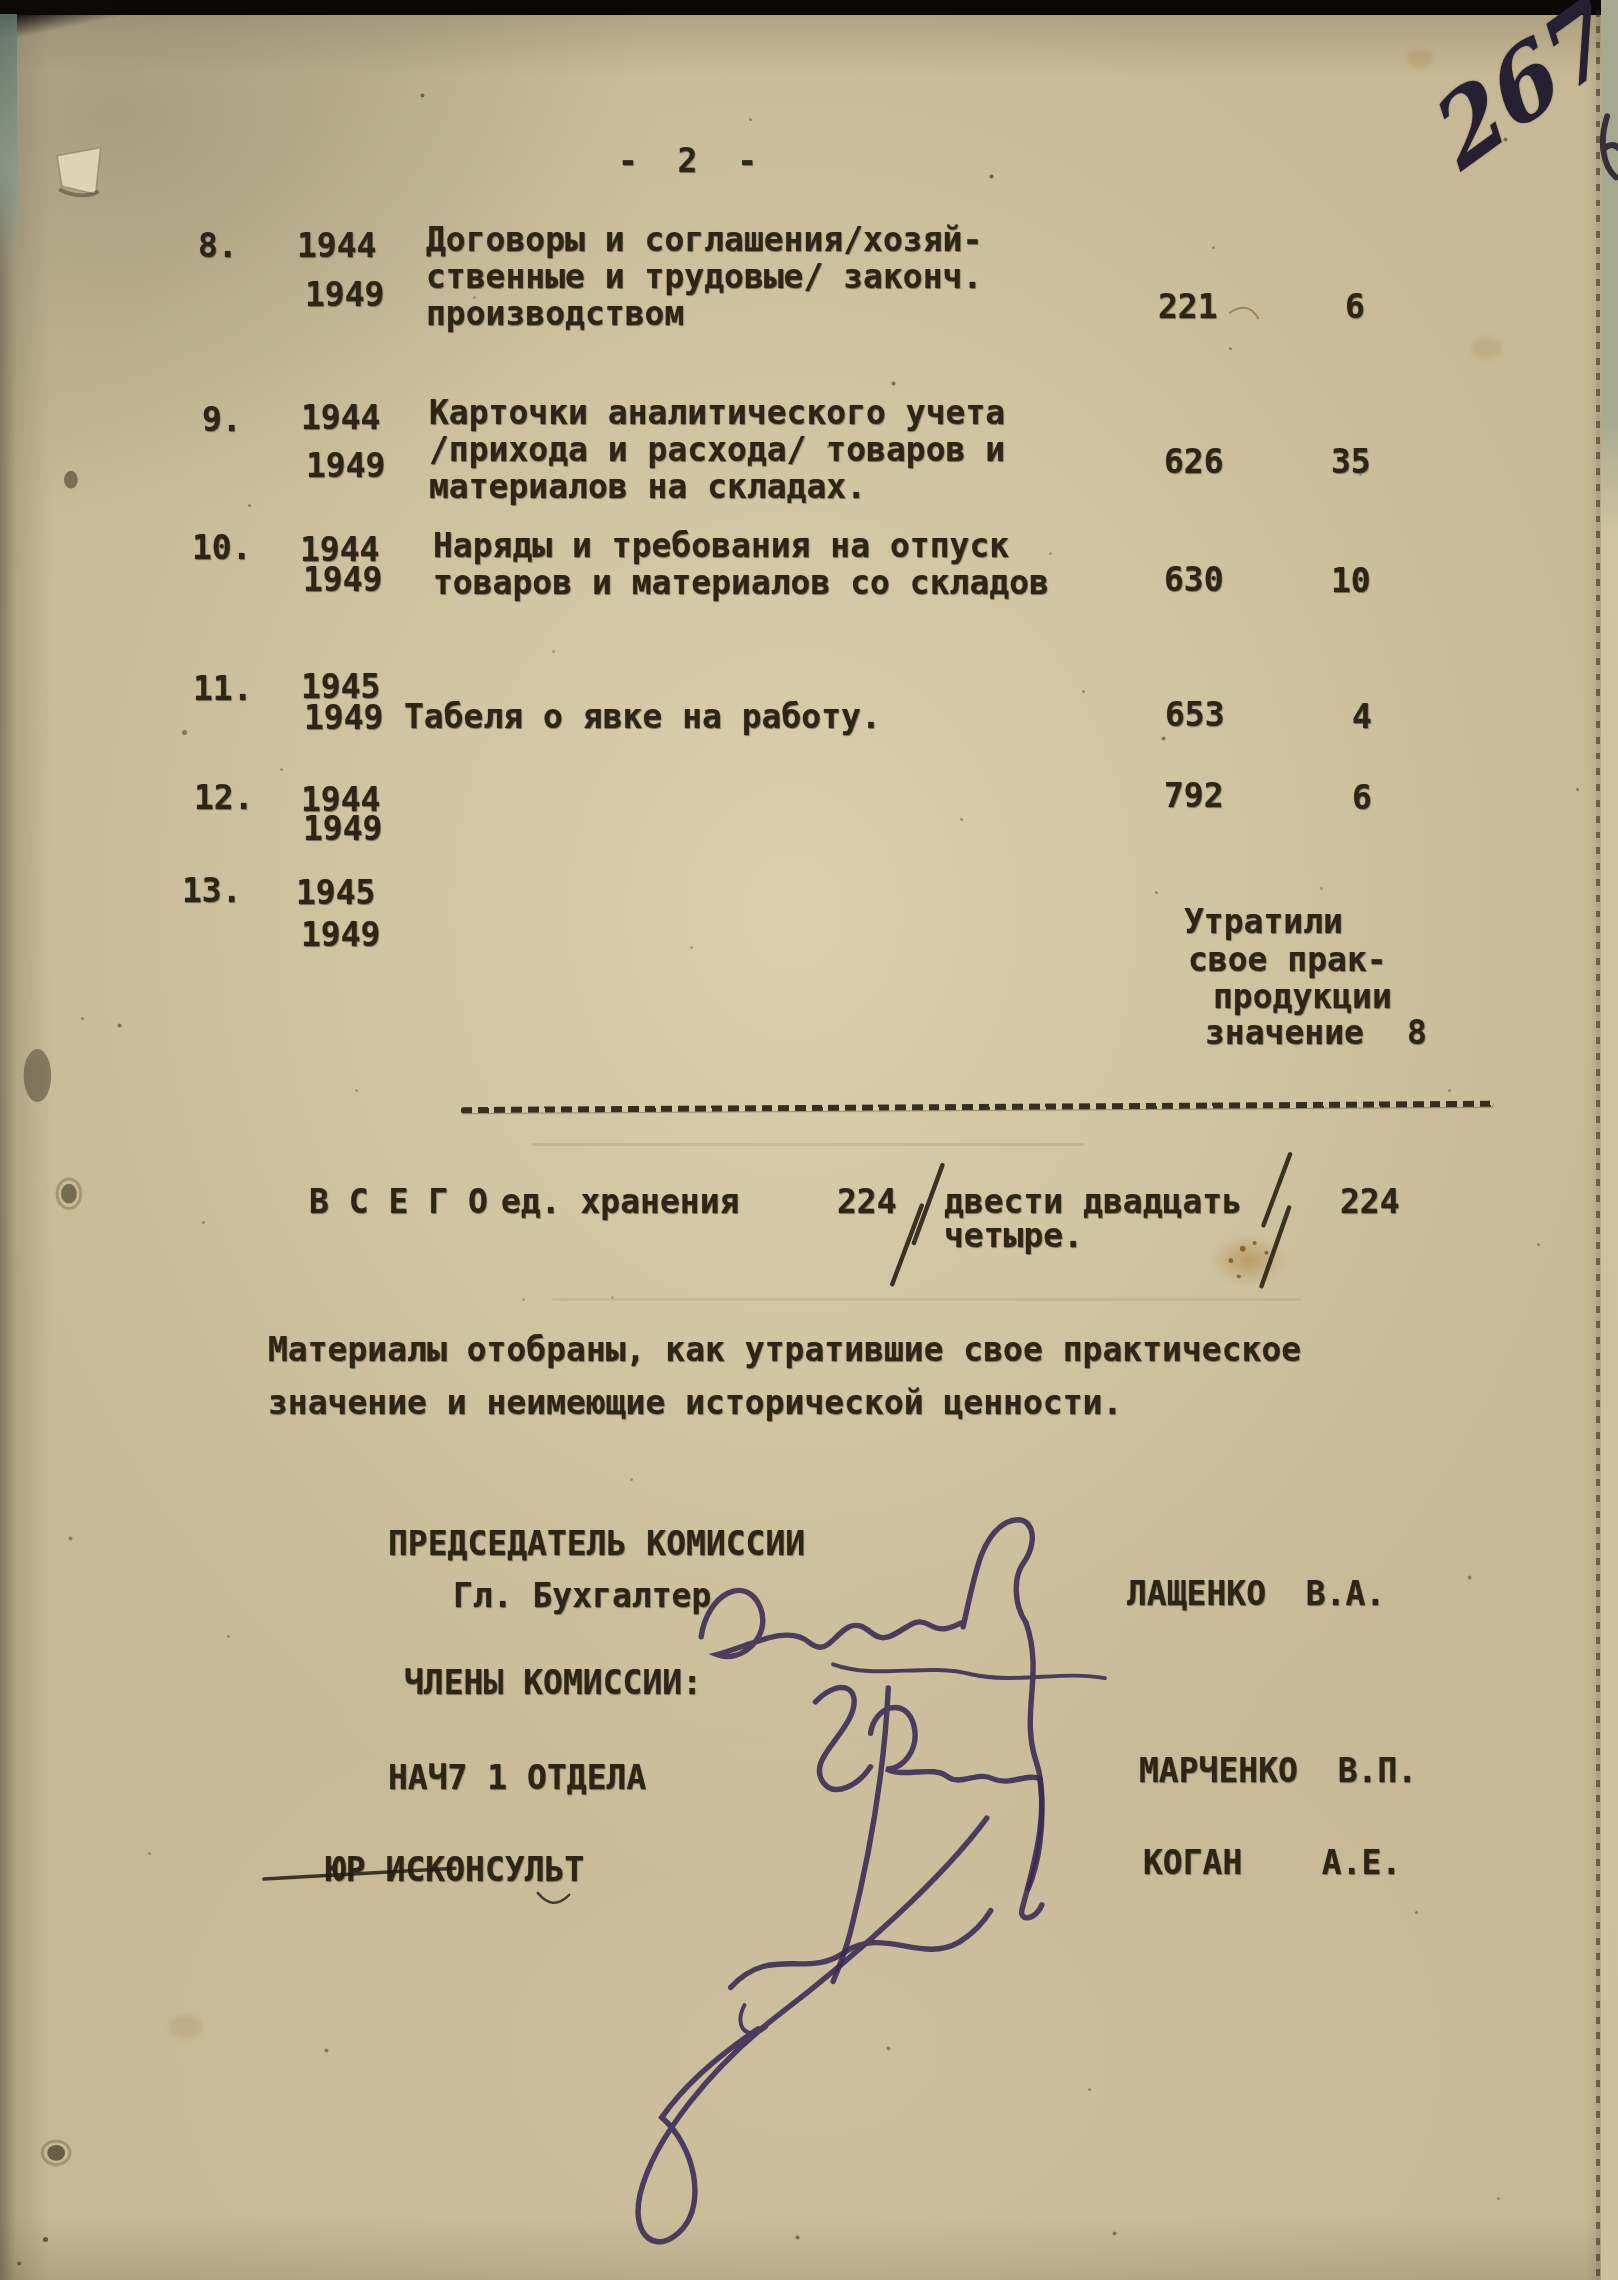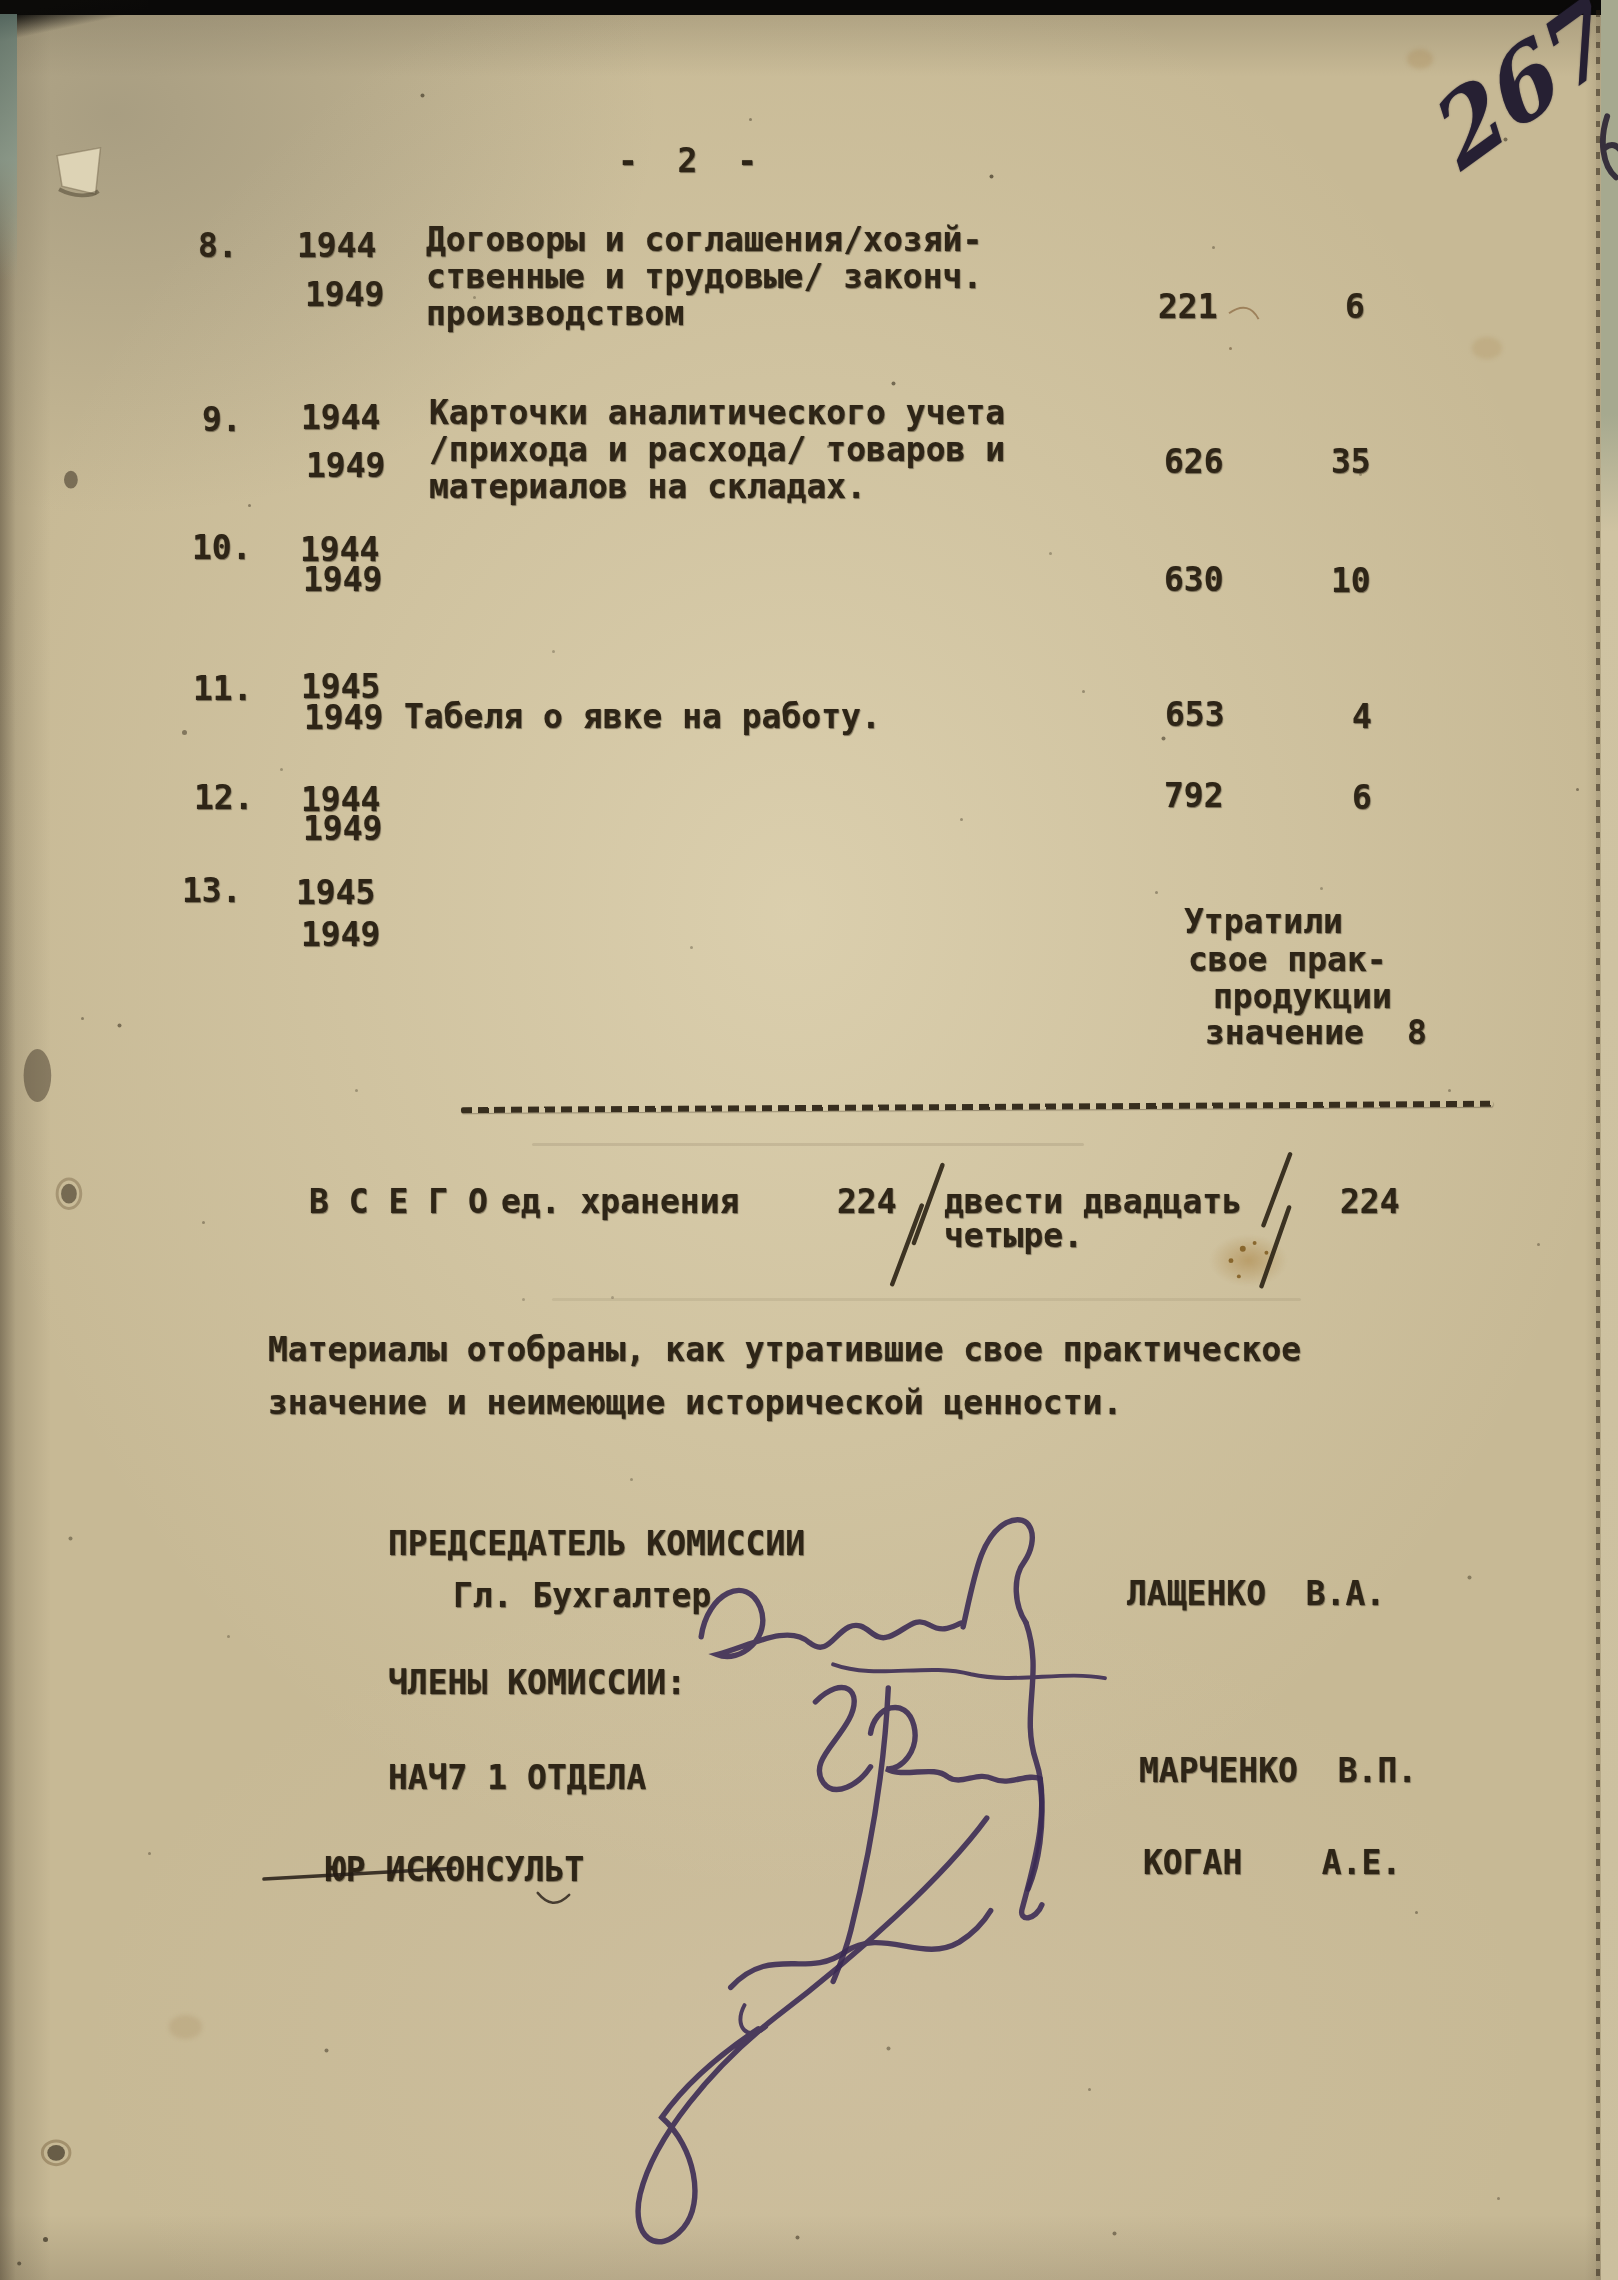--- a/index.html
+++ b/index.html
@@ -113,20 +113,22 @@
   <div class="tw" style="left:306px;top:447px;">1949</div>
   <div class="tw" style="left:429px;top:394px;">Карточки аналитического учета
 /прихода и расхода/ товаров и
 материалов на складах.</div>
   <div class="tw" style="left:1164px;top:443px;">626</div>
   <div class="tw" style="left:1331px;top:443px;">35</div>
 
   <div class="tw" style="left:192px;top:529px;">10.</div>
   <div class="tw" style="left:300px;top:531px;">1944</div>
   <div class="tw" style="left:303px;top:561px;">1949</div>
+  <div class="tw" style="left:433px;top:527px;">Наряды и требования на отпуск
+товаров и материалов со складов</div>
   <div class="tw" style="left:1164px;top:561px;">630</div>
   <div class="tw" style="left:1331px;top:562px;">10</div>
 
   <div class="tw" style="left:193px;top:670px;">11.</div>
   <div class="tw" style="left:301px;top:668px;">1945</div>
   <div class="tw" style="left:304px;top:699px;">1949</div>
   <div class="tw" style="left:404px;top:698px;">Табеля о явке на работу.</div>
   <div class="tw" style="left:1165px;top:696px;">653</div>
   <div class="tw" style="left:1352px;top:698px;">4</div>
 
@@ -153,21 +155,21 @@
   <div class="tw" style="left:944px;top:1183px;">двести двадцать</div>
   <div class="tw" style="left:1340px;top:1183px;">224</div>
   <div class="tw" style="left:944px;top:1217px;">четыре.</div>
 
   <div class="tw" style="left:268px;top:1331px;">Материалы отобраны, как утратившие свое практическое</div>
   <div class="tw" style="left:388px;top:1525px;">ПРЕДСЕДАТЕЛЬ КОМИССИИ</div>
 
   <div class="tw" style="left:268px;top:1384px;">значение и неимеющие исторической ценности.</div>
   <div class="tw" style="left:453px;top:1577px;">Гл. Бухгалтер</div>
   <div class="tw" style="left:1127px;top:1575px;">ЛАЩЕНКО  В.А.</div>
-  <div class="tw" style="left:388px;top:1664px;">ЧЛЕНЫ КОМИССИИ:</div>
+  <div class="tw" style="left:404px;top:1664px;">ЧЛЕНЫ КОМИССИИ:</div>
   <div class="tw" style="left:388px;top:1759px;">НАЧ7 1 ОТДЕЛА</div>
   <div class="tw" style="left:1139px;top:1752px;">МАРЧЕНКО  В.П.</div>
   <div class="tw" style="left:326px;top:1851px;">ЮР ИСКОНСУЛЬТ</div>
   <div class="tw" style="left:1143px;top:1844px;">КОГАН    А.Е.</div>
 
   <svg class="overlay" width="1618" height="2280" viewBox="0 0 1643 2315">
 
     <g stroke="#2c2315" stroke-width="4.5" stroke-linecap="round" opacity=".9">
       <path d="M928,1262 L957,1183"></path>
       <path d="M1283,1244 L1310,1172"></path>

